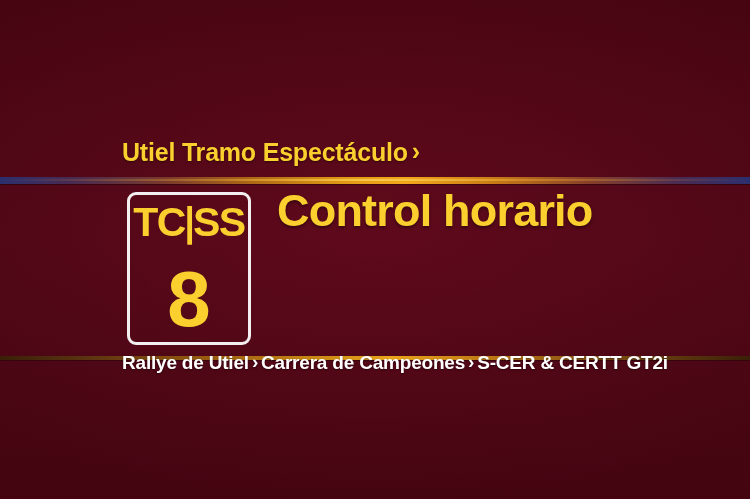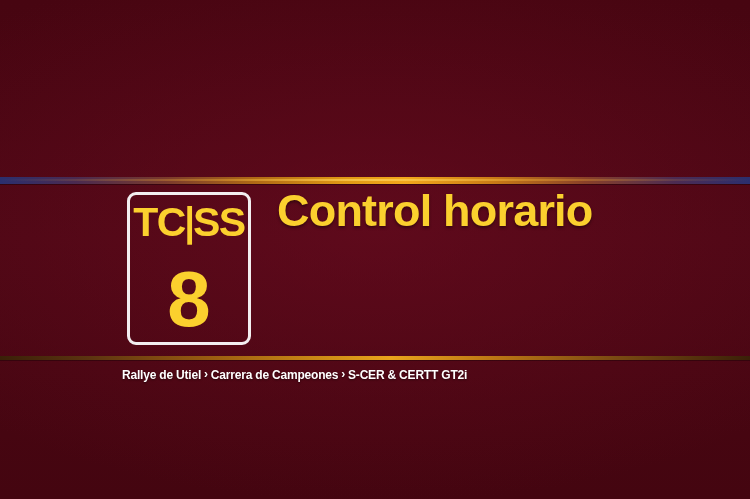--- a/index.html
+++ b/index.html
@@ -160,40 +160,41 @@
     white-space: nowrap;
     line-height: 1.1;
     text-shadow: 0 2px 3px rgba(0,0,0,0.4);
     z-index: 5;
   }
 
   
   .breadcrumb {
     position: absolute;
     left: 122px;
-    top: 368px;
-    font-size: 12px;
+    top: 352px;
+    font-size: 19px;
     font-weight: 700;
     letter-spacing: -0.2px;
     color: #FFFFFF;
     white-space: nowrap;
     text-shadow: 0 1px 2px rgba(0,0,0,0.45);
     z-index: 4;
   }
   .breadcrumb .sep {
     display: inline-block;
     margin: 0 3px;
     transform: translateY(-1px);
   }
 </style>
 </head>
 <body>
 
 <div id="stage">
 
+  <div class="eyebrow"><span>Utiel Tramo Espectáculo</span><span class="chev">›</span></div>
 
   <div class="rule rule-top"></div>
   <div class="rule rule-bottom"></div>
 
   <div class="plate">
     <div class="plate-code"><span>TC</span><span class="bar">|</span><span>SS</span></div>
     <div class="plate-number">8</div>
   </div>
 
   <div class="title">Control horario</div>

